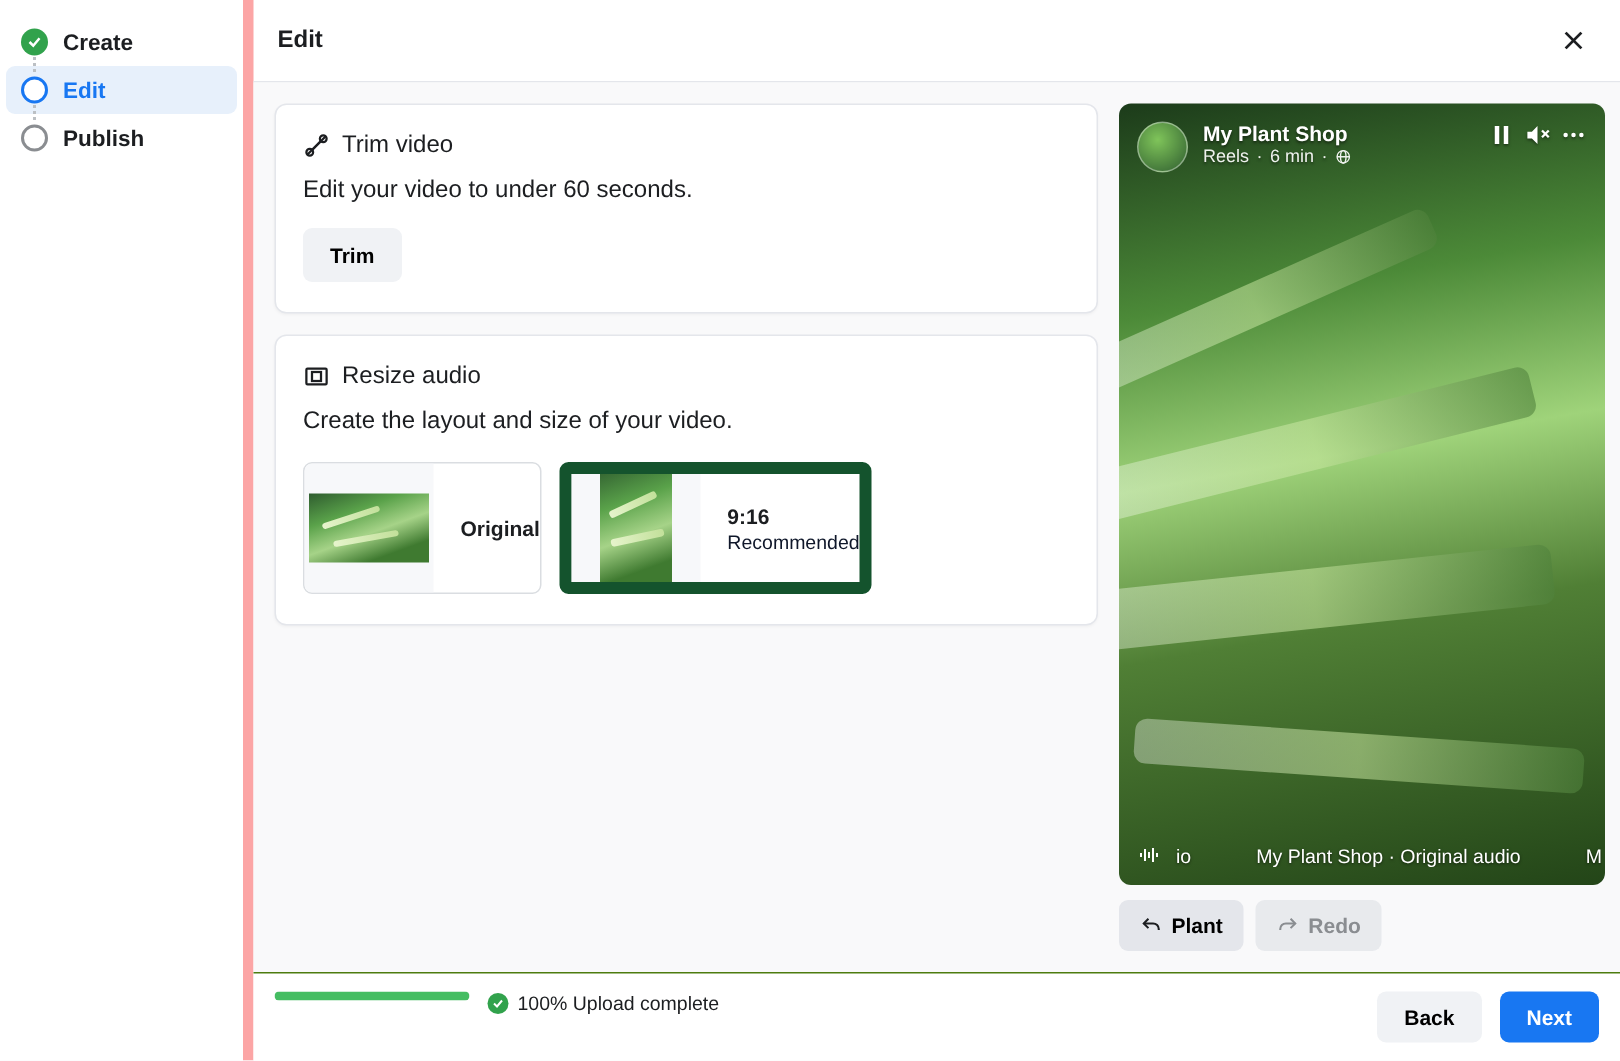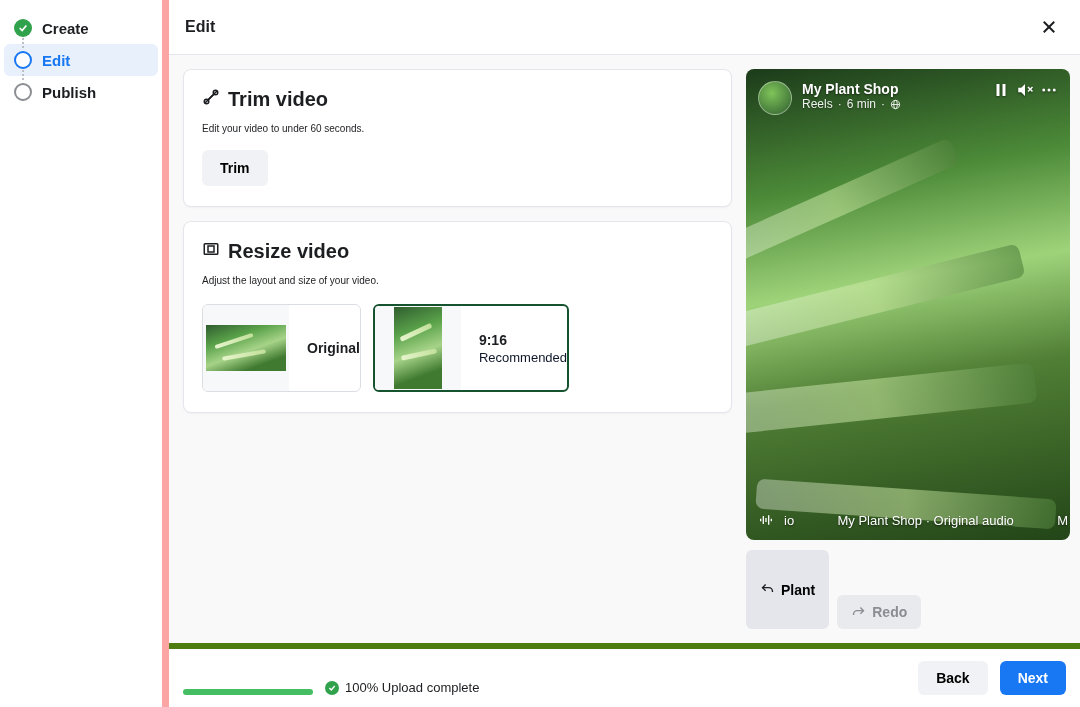--- a/index.html
+++ b/index.html
@@ -82,22 +82,22 @@
   }
   
   .cards { flex: 1; display: flex; flex-direction: column; gap: 14px; min-width: 0; }
   .card {
     background: #fff;
     border: 1px solid #e4e6eb;
     border-radius: 8px;
     padding: 18px 18px 20px 18px;
     box-shadow: 0 1px 2px rgba(0,0,0,.04);
   }
-  .card-title { display: flex; align-items: flex-start; gap: 8px; font-weight: 700; font-size: 20px; }
-  .card-desc { font-size: 10px; color: #1c1e21; margin-top: 12px; }
+  .card-title { display: flex; align-items: flex-start; gap: 8px; font-weight: 400; font-size: 16px; }
+  .card-desc { font-size: 16px; color: #1c1e21; margin-top: 12px; }
   .trim-btn {
     margin-top: 16px;
     padding: 10px 18px;
     background: #f0f2f5;
     border: none;
     border-radius: 6px;
     font-weight: 600;
     font-size: 14px;
     cursor: pointer;
   }
@@ -107,21 +107,21 @@
     display: flex;
     align-items: center;
     gap: 18px;
     border: 1px solid #dadde1;
     border-radius: 6px;
     overflow: hidden;
     cursor: pointer;
     background: #fff;
     height: 88px;
   }
-  .option.selected { border: 2px solid #14532d; }
+  .option.selected { border: 8px solid #14532d; }
   .thumb-wrap {
     width: 86px;
     height: 100%;
     background: #f7f8fa;
     display: flex;
     align-items: center;
     justify-content: center;
     flex-shrink: 0;
   }
   .thumb {
@@ -192,28 +192,28 @@
   .act-btn {
     display: flex; align-items: center; gap: 6px;
     padding: 9px 14px;
     background: #e4e6eb;
     border: none;
     border-radius: 6px;
     font-weight: 600;
     font-size: 14px;
     cursor: pointer;
   }
-  .act-btn.disabled { color: #8a8d91; cursor: not-allowed; background: #e8eaed; margin-top: 45px;}
+  .act-btn.disabled { color: #8a8d91; cursor: not-allowed; background: #e8eaed;}
   
   
   .footer {
-    border-top: 6px solid #4d7c0f;
+    border-top: 1px solid #4d7c0f;
     padding: 12px 14px;
     display: flex;
-    align-items: flex-end;
+    align-items: flex-start;
     gap: 12px;
     background: #fff;
   }
   .progress {
     width: 130px; height: 6px; border-radius: 3px; background: #e4e6eb; overflow: hidden;
   }
   .progress .fill { height: 100%; background: #45bd62; width: 100%; }
   .upload-status { display: flex; align-items: center; gap: 6px; font-size: 13px; }
   .check-mini { width: 14px; height: 14px; border-radius: 50%; background:#31a24c; display:flex; align-items:center; justify-content:center;}
   
@@ -284,23 +284,23 @@
           <p class="card-desc">Edit your video to under 60 seconds.</p>
           <button class="trim-btn">Trim</button>
         </div>
 
         <div class="card">
           <div class="card-title">
             <svg width="18" height="18" viewBox="0 0 24 24" fill="none" stroke="#1c1e21" stroke-width="2">
               <rect x="3" y="5" width="18" height="14" rx="1"></rect>
               <rect x="8" y="8" width="8" height="8"></rect>
             </svg>
-            <span>Resize video</span>
+            <span>Resize audio</span>
           </div>
-          <p class="card-desc">Adjust the layout and size of your video.</p>
+          <p class="card-desc">Create the layout and size of your video.</p>
 
           <div class="options">
             <div class="option">
               <div class="thumb-wrap">
                 <div class="thumb landscape"></div>
               </div>
               <div class="option-text">
                 <span class="title">Original</span>
               </div>
             </div>

